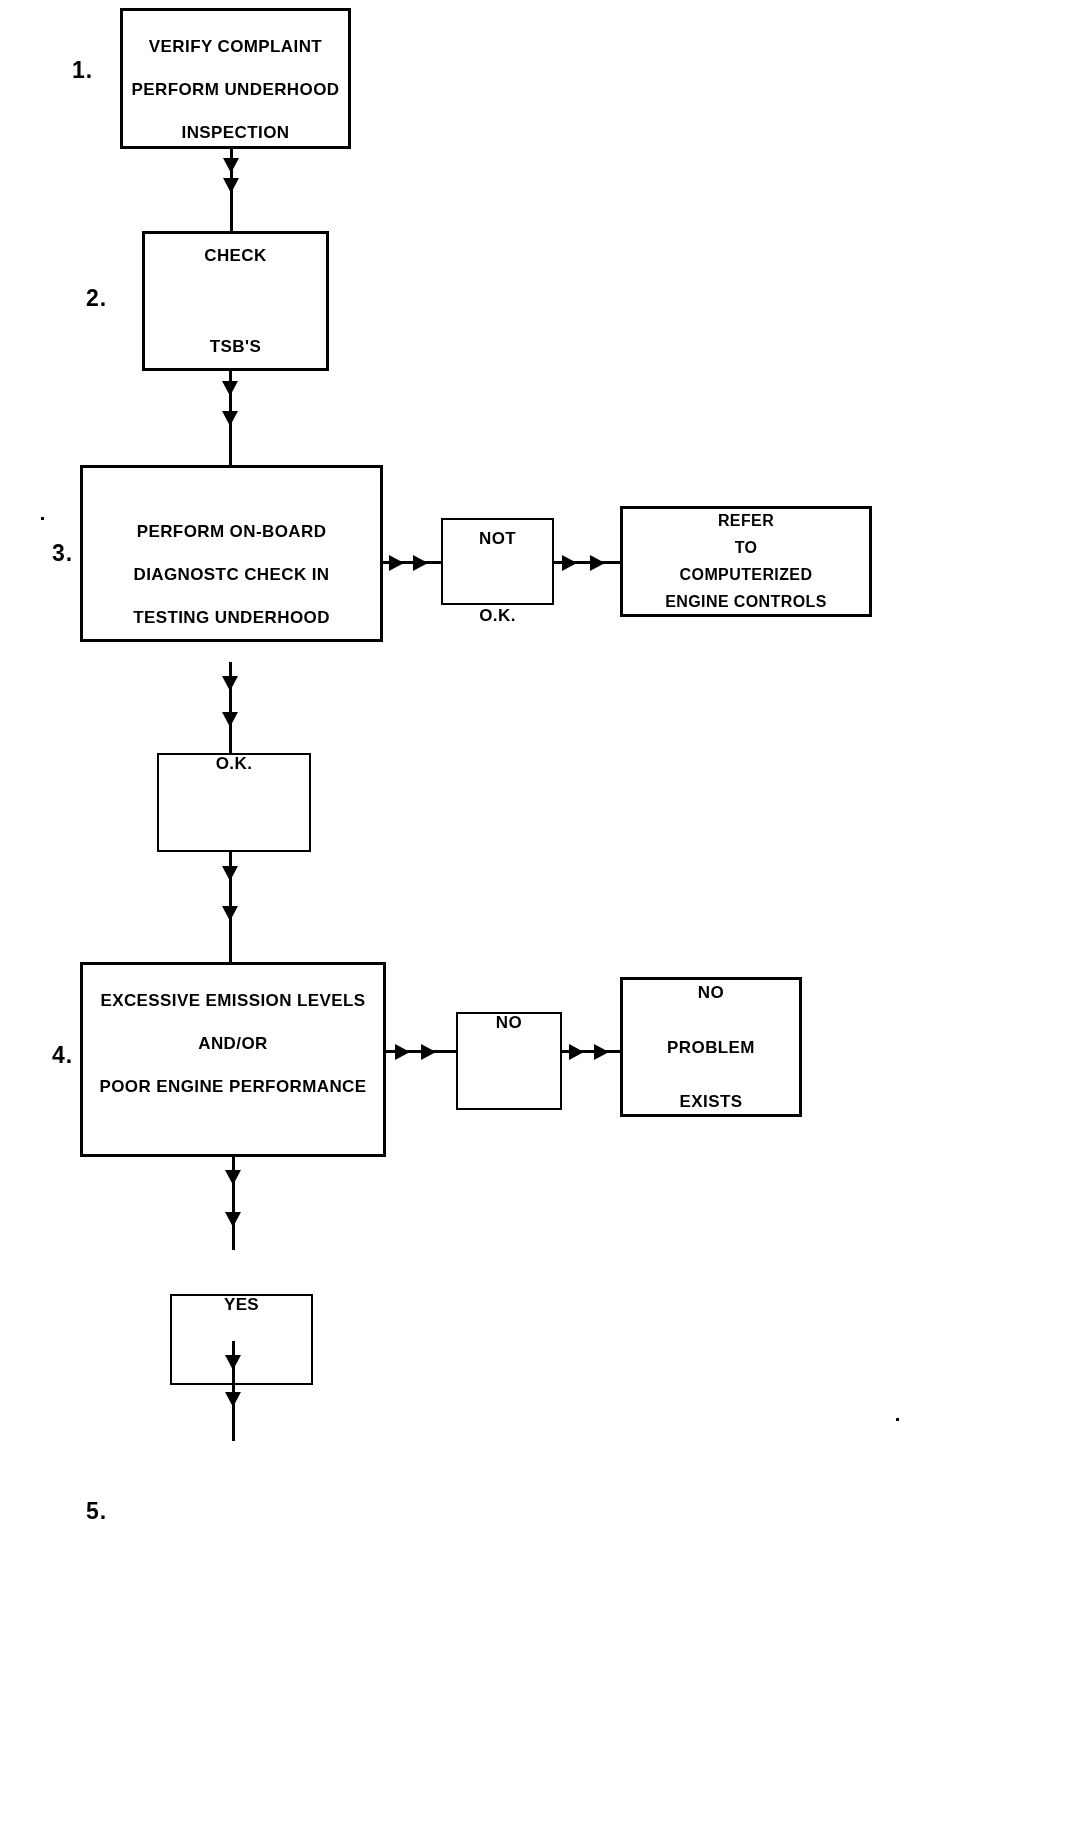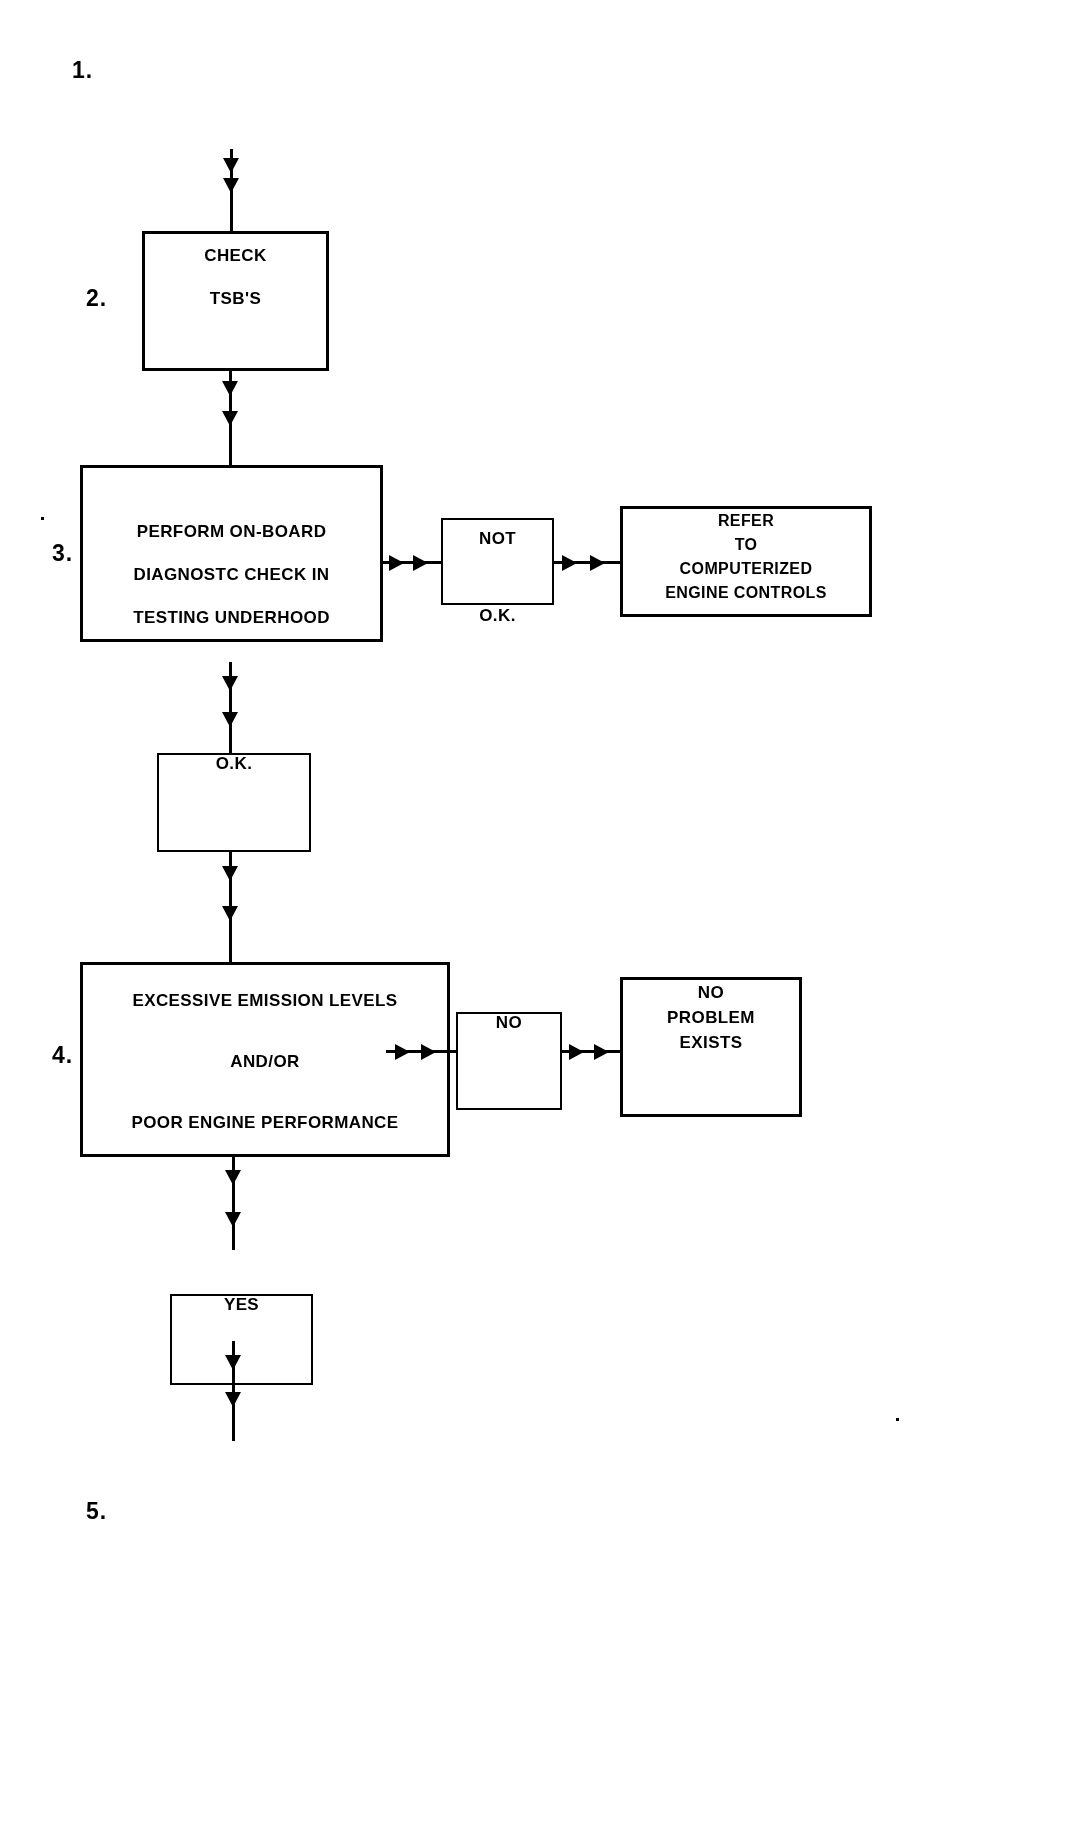--- a/index.html
+++ b/index.html
@@ -28,21 +28,21 @@
 
   
   .node {
     position: absolute;
     box-sizing: border-box;
     border: 3px solid #000000;
     background: #ffffff;
     display: flex;
     flex-direction: column;
     align-items: center;
-    justify-content: flex-start;
+    justify-content: space-between;
     color: #000000;
     font-weight: bold;
     text-align: center;
     line-height: 1.0;
   }
   .node.thin { border-width: 2px; gap: 40px; }
   .node .ln {
     display: block;
     white-space: nowrap;
   }
@@ -93,20 +93,25 @@
     background: #000000;
   }
 </style>
 </head>
 <body>
 
 <div id="canvas">
 
   <div class="step-num" style="left:72px; top:57px;">1.</div>
 
+  <div class="node sp-wide fs17 top-align" style="left:120px; top:8px; width:231px; height:141px; padding-top:14px;">
+    <span class="ln">VERIFY COMPLAINT</span>
+    <span class="ln">PERFORM UNDERHOOD</span>
+    <span class="ln">INSPECTION</span>
+  </div>
 
   <div class="vline" style="left:230px; top:149px; height:82px;"></div>
   <div class="arrow-down" style="left:223px; top:158px;"></div>
   <div class="arrow-down" style="left:223px; top:178px;"></div>
 
   <div class="step-num" style="left:86px; top:285px;">2.</div>
 
   <div class="node sp-wide fs17" style="left:142px; top:231px; width:187px; height:140px;">
     <span class="ln">CHECK</span>
     <span class="ln">TSB'S</span>
@@ -152,21 +157,21 @@
   <div class="node fs17 thin" style="left:157px; top:753px; width:154px; height:99px;">
     <span class="ln">O.K.</span>
   </div>
 
   <div class="vline" style="left:229px; top:852px; height:111px;"></div>
   <div class="arrow-down" style="left:222px; top:866px;"></div>
   <div class="arrow-down" style="left:222px; top:906px;"></div>
 
   <div class="step-num" style="left:52px; top:1042px;">4.</div>
 
-  <div class="node sp-wide fs17 top-align" style="left:80px; top:962px; width:370px; height:195px; padding-top:14px;gap:18px;">
+  <div class="node sp-wide fs17 top-align" style="left:80px; top:962px; width:306px; height:195px; padding-top:14px;">
     <span class="ln">EXCESSIVE EMISSION LEVELS</span>
     <span class="ln">AND/OR</span>
     <span class="ln">POOR ENGINE PERFORMANCE</span>
   </div>
 
   <div class="hline" style="left:386px; top:1050px; width:71px;"></div>
   <div class="arrow-right" style="left:395px; top:1044px;"></div>
   <div class="arrow-right" style="left:421px; top:1044px;"></div>
 
   <div class="node fs17 thin" style="left:456px; top:1012px; width:106px; height:98px;">

